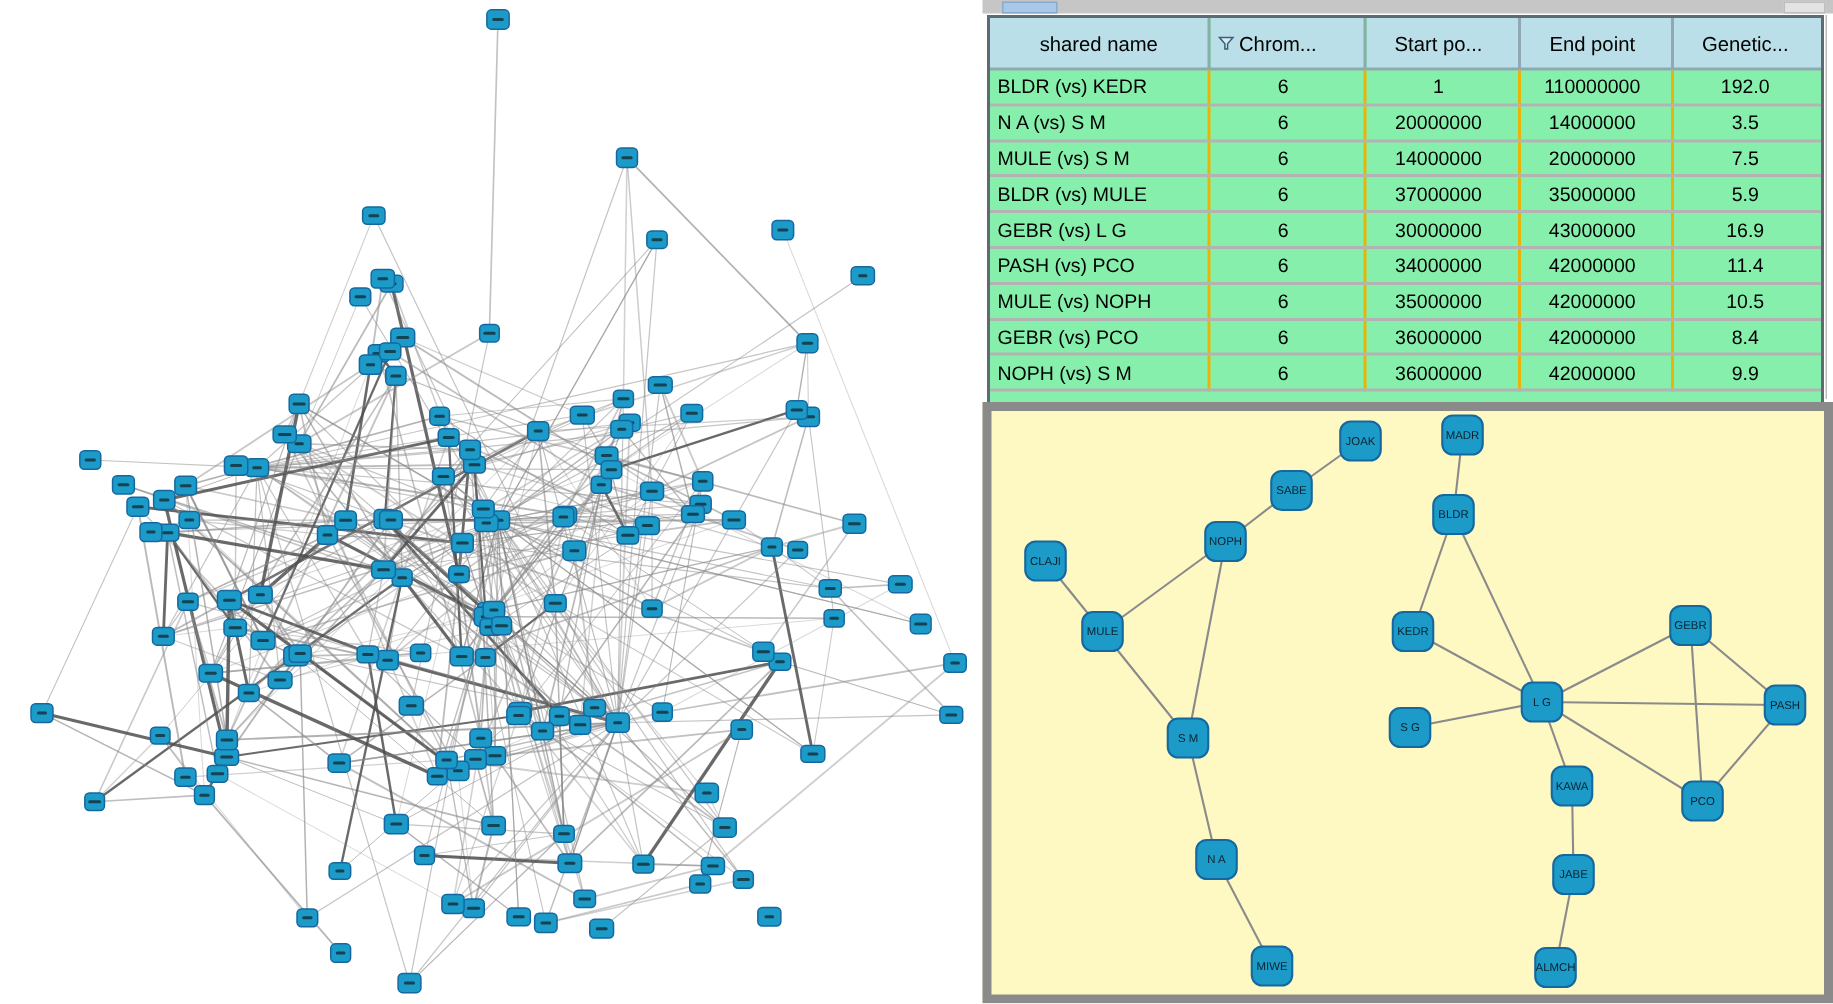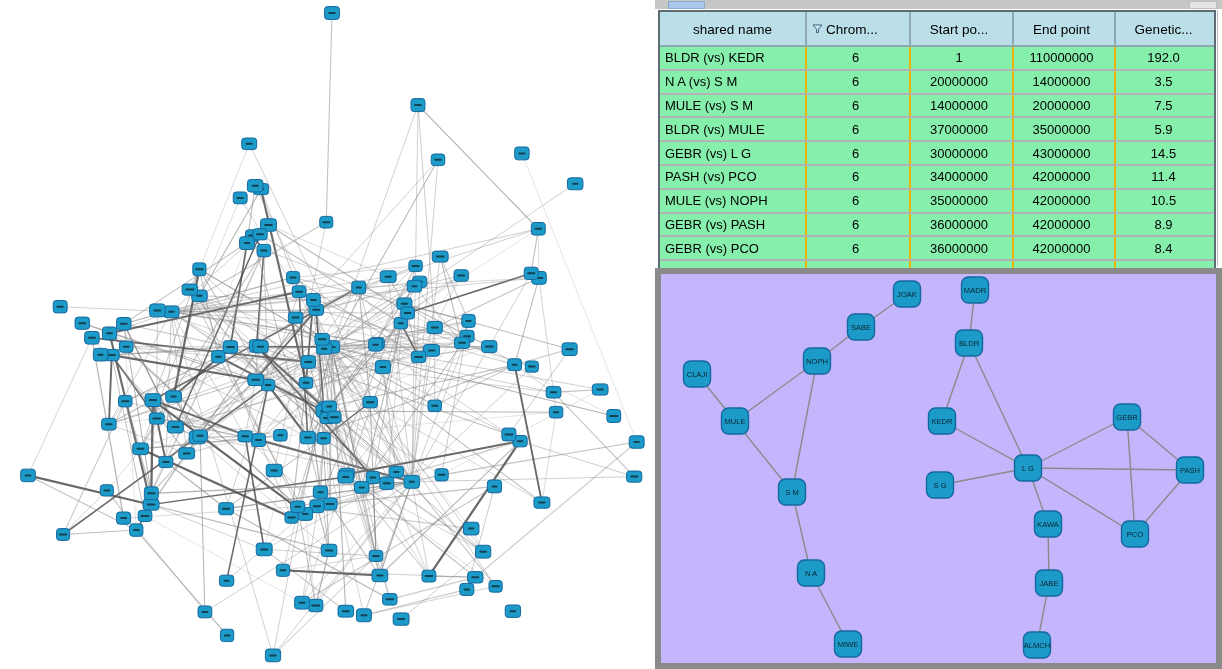--- a/index.html
+++ b/index.html
@@ -23,21 +23,21 @@
   th:last-child{border-right:none;}
   td{height:19.8px;border-right:2px solid #eab308;border-bottom:2px solid #b3b3b3;overflow:hidden;white-space:nowrap;}
   td:last-child{border-right:none;margin-left:32px;}
   .al-left{text-align:left;padding-left:5px;margin-top:24px;}
   .al-right{text-align:center;padding-right:6px;}
   .al-center{text-align:center;}
   th .hlabel{vertical-align:middle;}
   th svg{vertical-align:middle;margin-right:3px;}
 
   
-  #subnet-panel{position:absolute;left:655px;top:268px;width:567px;height:401px;box-sizing:border-box;border:6px solid #8a8a8a;background:#c4b5fd;}
+  #subnet-panel{position:absolute;left:655px;top:268px;width:567px;height:401px;box-sizing:border-box;border:6px solid #8a8a8a;background:#fef9c3;}
   #subnet-svg{display:block;}
 </style>
 </head>
 <body>
 
 <div id="screen">
 
   <div id="hairball-panel">
     <svg id="hairball-svg" width="655" height="669">
         <line x1="332" y1="13" x2="326.25914151868693" y2="222.21938616256386" stroke="#bbbbbb" stroke-width="1.10" stroke-opacity="0.90"></line>
@@ -1134,42 +1134,35 @@
             <td class="al-right">6</td>
             <td class="al-right">37000000</td>
             <td class="al-right">35000000</td>
             <td class="al-right">5.9</td>
           </tr>
           <tr>
             <td class="al-left">GEBR (vs) L G</td>
             <td class="al-right">6</td>
             <td class="al-right">30000000</td>
             <td class="al-right">43000000</td>
-            <td class="al-right">14.5</td>
+            <td class="al-right">16.9</td>
           </tr>
           <tr>
             <td class="al-left">PASH (vs) PCO</td>
             <td class="al-right">6</td>
             <td class="al-right">34000000</td>
             <td class="al-right">42000000</td>
             <td class="al-right">11.4</td>
           </tr>
           <tr>
             <td class="al-left">MULE (vs) NOPH</td>
             <td class="al-right">6</td>
             <td class="al-right">35000000</td>
             <td class="al-right">42000000</td>
             <td class="al-right">10.5</td>
-          </tr>
-          <tr>
-            <td class="al-left">GEBR (vs) PASH</td>
-            <td class="al-right">6</td>
-            <td class="al-right">36000000</td>
-            <td class="al-right">42000000</td>
-            <td class="al-right">8.9</td>
           </tr>
           <tr>
             <td class="al-left">GEBR (vs) PCO</td>
             <td class="al-right">6</td>
             <td class="al-right">36000000</td>
             <td class="al-right">42000000</td>
             <td class="al-right">8.4</td>
           </tr>
           <tr>
             <td class="al-left">NOPH (vs) S M</td>

